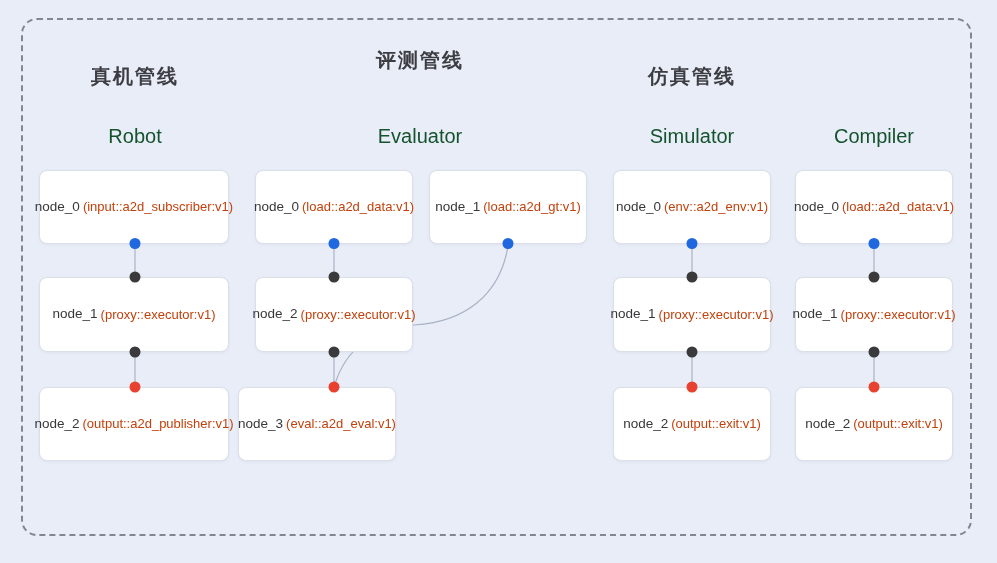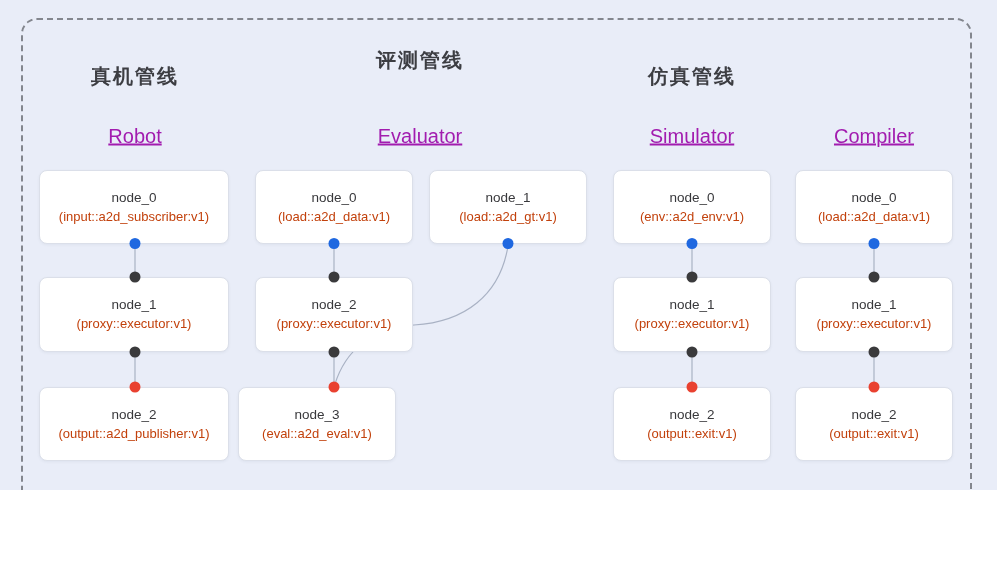--- a/index.html
+++ b/index.html
@@ -1,40 +1,40 @@
 <!DOCTYPE html>
 <html><head>
 <meta charset="utf-8">
 <style>
   html,body { margin:0; padding:0; }
   .stage {
-    position:relative; width:997px; height:490px;
+    position:relative; width:997px; height:563px;
     background:#e9edf8; overflow:hidden;
     font-family:"Liberation Sans", sans-serif;
   }
   .frame {
     position:absolute; left:21px; top:18px; width:947px; height:514px;
     border:2px dashed #83868e; border-radius:16px; z-index:0;
   }
   .layer { position:absolute; left:0; top:0; width:997px; height:563px; pointer-events:none; }
   .layer.lines { z-index:1; }
   .layer.dots  { z-index:3; }
   .hdr-zh {
     position:absolute; transform:translate(-50%,-50%); z-index:2;
     font-size:20px; font-weight:700; color:#3c3d42; letter-spacing:2px; white-space:nowrap;
   }
   .hdr-en {
     position:absolute; transform:translate(-50%,-50%); z-index:2;
-    font-size:20px; font-weight:400; color:#a21caf; white-space:nowrap;text-decoration:underline;
+    font-size:20px; font-weight:400; color:#14532d; white-space:nowrap;
   }
   .card {
     position:absolute; z-index:2; box-sizing:border-box;
     background:#ffffff; border:1px solid #dbdfe9; border-radius:8px;
     box-shadow:0 1px 3px rgba(50,60,90,0.06);
-    display:flex; flex-direction:column; align-items:center; justify-content:center;
+    display:flex; flex-direction:row; align-items:center; justify-content:center;
     gap:3px; text-align:center;
   }
   .card .nm { font-size:13.5px; color:#38383b; line-height:1.2; }
   .card .tp { font-size:13px;   color:#c2410c; line-height:1.2; }
 </style>
 </head>
 <body>
 
 <div class="stage">
 

